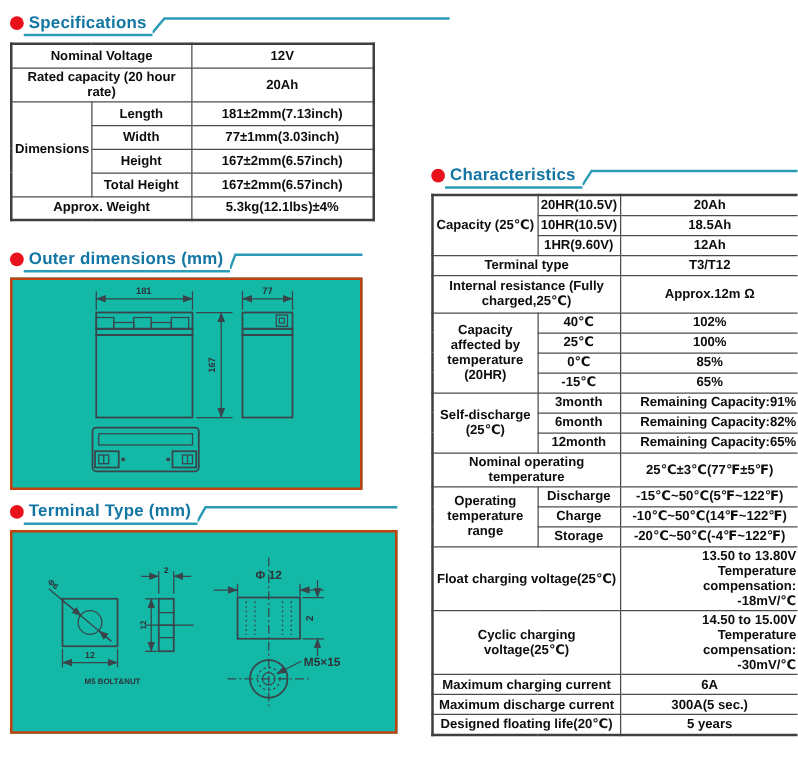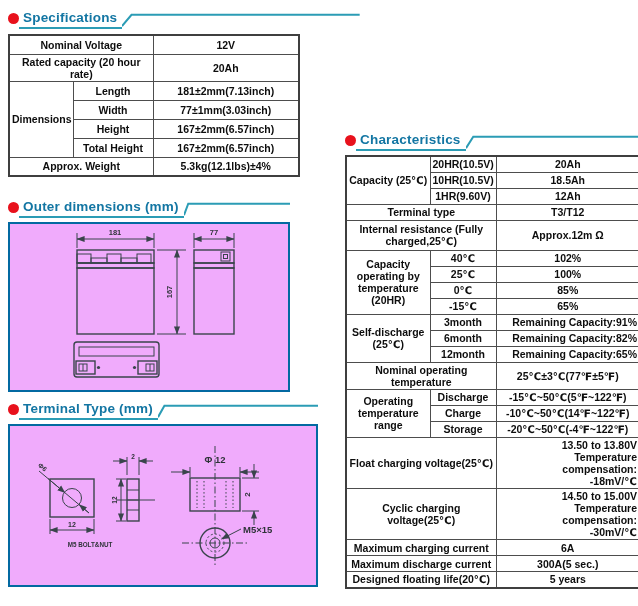--- a/index.html
+++ b/index.html
@@ -42,21 +42,21 @@
   table.spec{font-size:10.5px;margin-top:4px;width:290px;padding-left:16px;}
   table.spec td{height:19px;}
   table.char{font-size:10.5px;margin-top:3px;width:294px;}
   .r17 td{height:16px;}
   .r30 td{height:30px;}
   .r27 td{height:26px;}
   .r44 td{height:43px;}
   td.left{text-align:right;padding-left:5px;}
   
   .draw-box{
-    border:2px solid #0369a1;background:#f0abfc;margin-top:3px;
+    border:2px solid #c2410c;background:#14b8a6;margin-top:3px;
   }
   .draw-box svg{display:block;}
   svg text{
     font-family:"Liberation Sans","DejaVu Sans",sans-serif;
     fill:#2e3338;font-weight:bold;
   }
   svg .ln{stroke:var(--draw);stroke-width:1;fill:none;}
   svg .thick{stroke-width:1.4;}
 </style>
 </head>
@@ -286,21 +286,21 @@
     </tr>
     <tr class="r17">
       <td colspan="2">Terminal type</td>
       <td>T3/T12</td>
     </tr>
     <tr class="r30">
       <td colspan="2">Internal resistance (Fully charged,25℃)</td>
       <td>Approx.12m Ω</td>
     </tr>
     <tr class="r17">
-      <td rowspan="4">Capacity operating by temperature (20HR)</td>
+      <td rowspan="4">Capacity affected by temperature (20HR)</td>
       <td>40℃</td>
       <td>102%</td>
     </tr>
     <tr class="r17">
       <td>25℃</td>
       <td>100%</td>
     </tr>
     <tr class="r17">
       <td>0℃</td>
       <td>85%</td>

